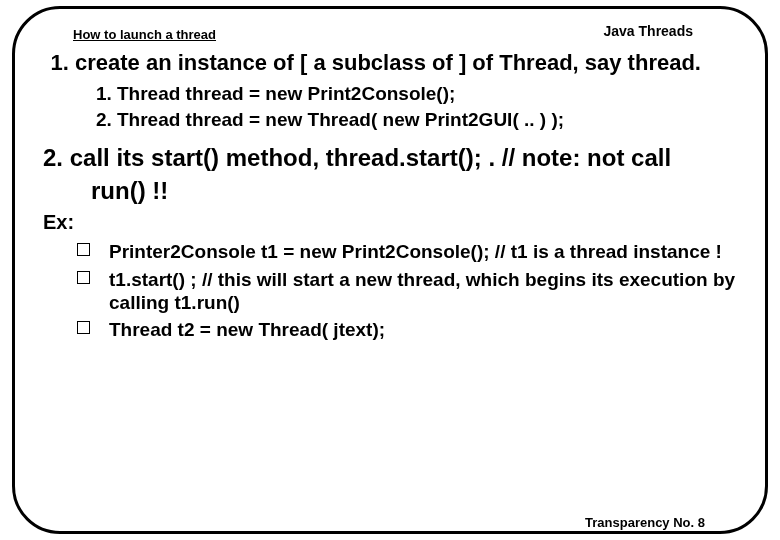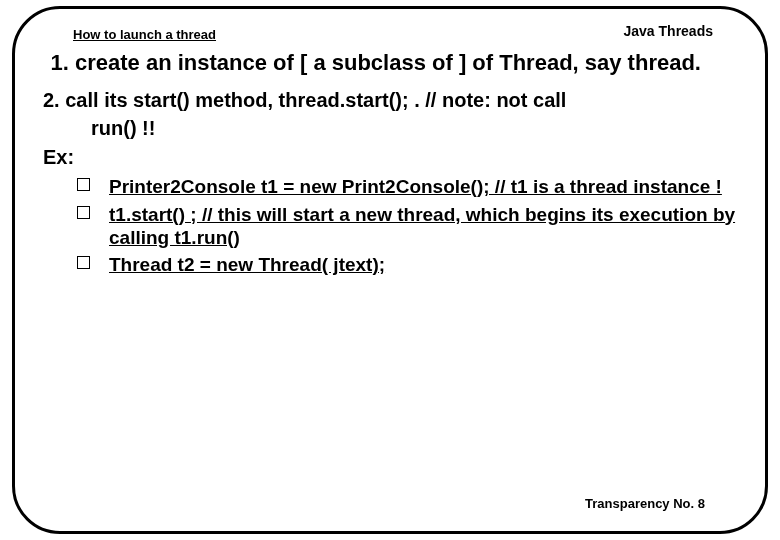--- a/index.html
+++ b/index.html
@@ -26,21 +26,21 @@
     bottom: 6px;
     border: 3px solid #000;
     border-radius: 48px;
     box-sizing: border-box;
     padding: 14px 28px 10px 28px;
     overflow: hidden;
   }
   .header-right {
     position: absolute;
     top: 14px;
-    right: 52px;
+    right: 72px;
     font-size: 14px;
     font-weight: bold;
   }
   .title {
     font-size: 13px;
     font-weight: bold;
     text-decoration: underline;
     margin: 4px 0 8px 30px;
   }
   ol.top {
@@ -57,21 +57,21 @@
     margin: 6px 0 8px 16px;
     padding-left: 26px;
     font-size: 19px;
     font-weight: bold;
   }
   ol.sub > li {
     margin-bottom: 2px;
     line-height: 1.25;
   }
   .second-block {
-    font-size: 20px;
+    font-size: 24px;
     font-weight: bold;
     margin: 4px 0 4px 0;
     line-height: 1.2;
   }
   .indent2 {
     margin-left: 48px;
   }
   .ex {
     font-size: 20px;
     font-weight: bold;
@@ -82,53 +82,56 @@
     margin: 4px 0 0 34px;
     padding: 0;
     font-size: 19px;
     font-weight: bold;
   }
   ul.boxlist > li {
     position: relative;
     padding-left: 32px;
     margin-bottom: 4px;
     line-height: 1.22;
-    text-decoration: underline;
   }
   ul.boxlist > li::before {
     content: "";
     position: absolute;
     left: 0;
     top: 3px;
     width: 13px;
     height: 13px;
     border: 1.5px solid #000;
     box-sizing: border-box;
   }
   .footer {
     position: absolute;
-    bottom: 20px;
+    bottom: 1px;
     right: 60px;
     font-size: 13px;
     font-weight: bold;
   }
 </style>
 </head>
 <body>
 
 <div class="slide">
   <div class="frame">
 
     <div class="header-right">Java Threads</div>
 
     <div class="title">How to launch a thread</div>
 
     <ol class="top">
       <li>
         <span>create an instance of [ a subclass of ] of Thread, say thread.</span>
+        <ol class="sub">
+          <li>Thread thread = new Print2Console();</li>
+          <li>Thread thread = new Thread( new Print2GUI( .. ) );</li>
+        </ol>
       </li>
     </ol>
 
     <div class="second-block">
       <span>2.</span>
       <span>call its start() method, thread.start(); . // note: not call</span>
     </div>
     <div class="second-block indent2">run() !!</div>
 
     <div class="ex">Ex:</div>

